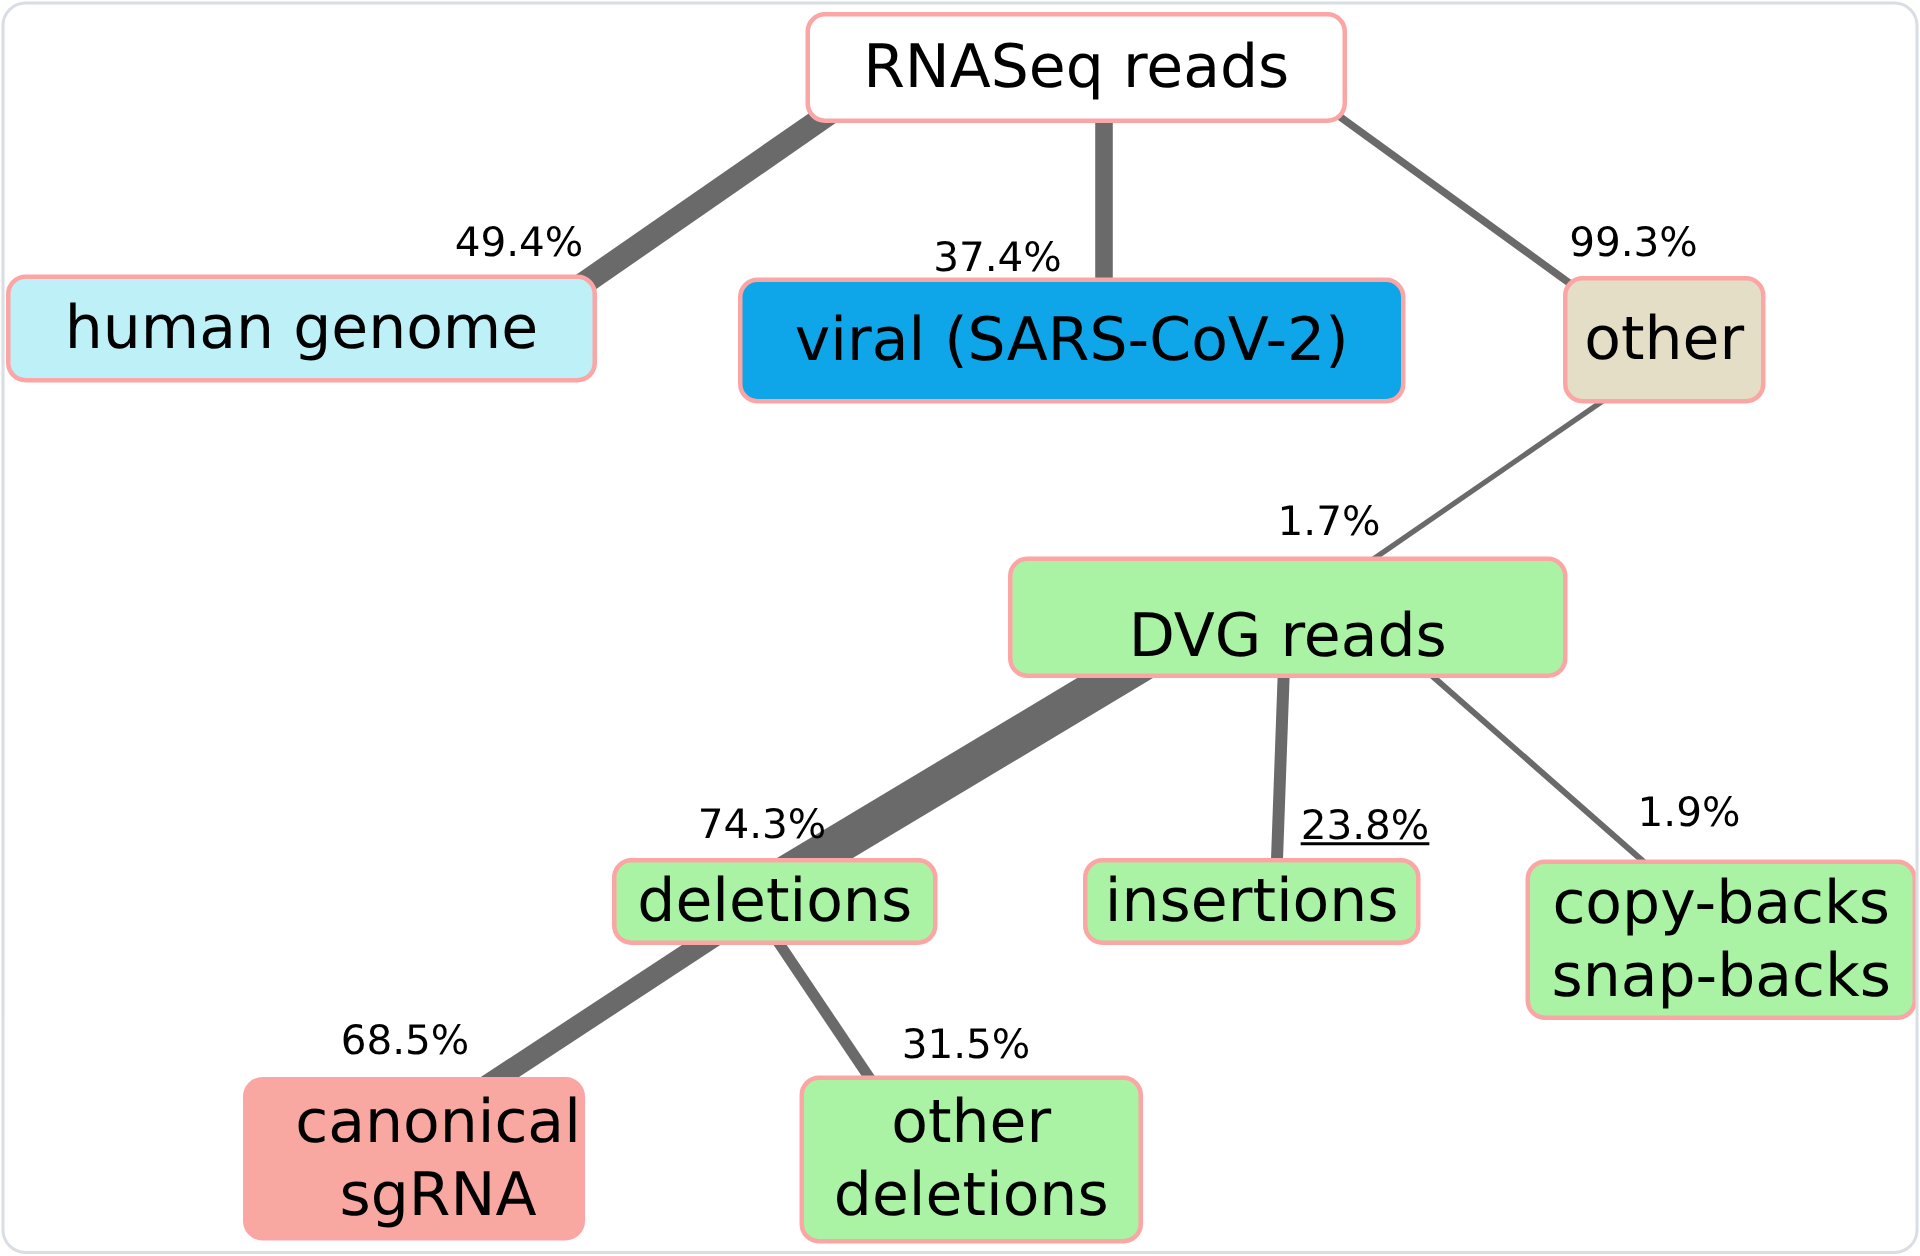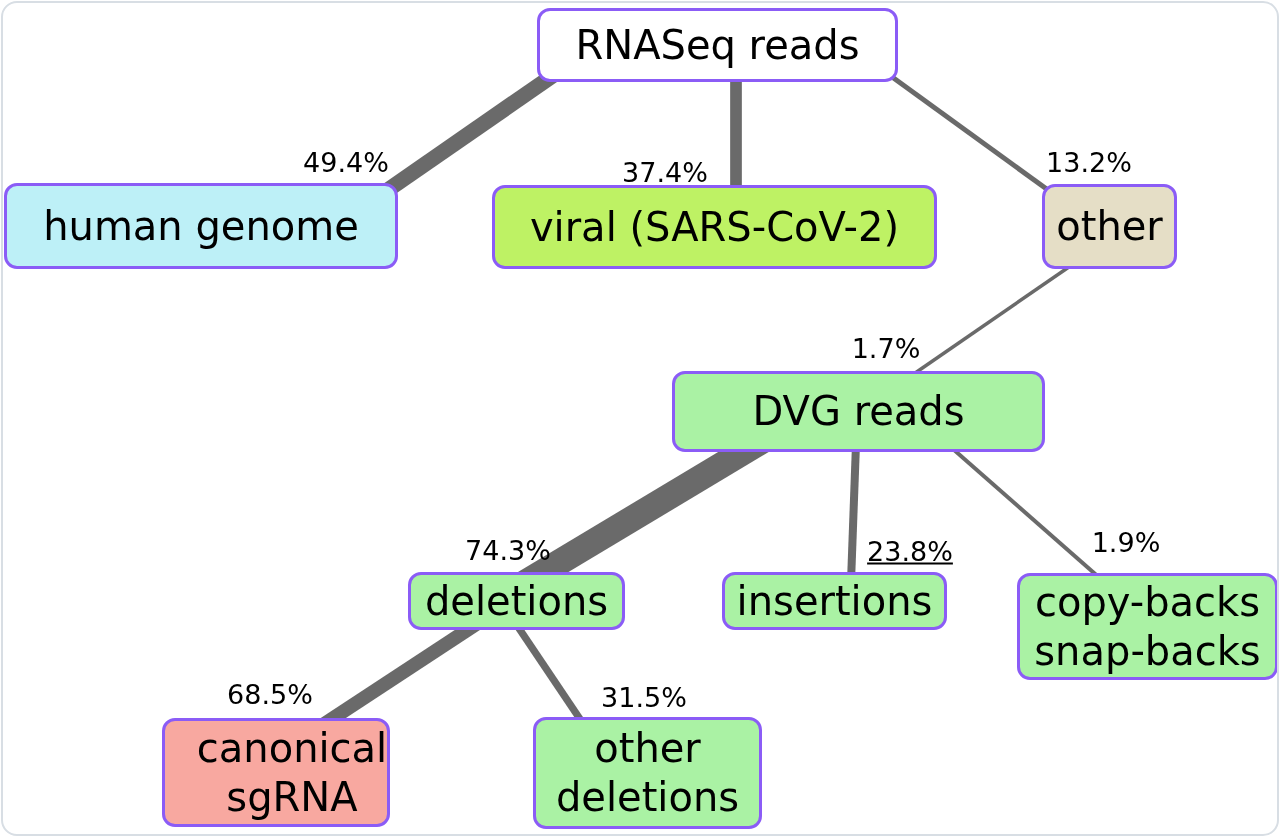--- a/index.html
+++ b/index.html
@@ -30,21 +30,21 @@
     z-index: 1;
   }
   .node {
     position: absolute;
     z-index: 2;
     display: flex;
     flex-direction: column;
     align-items: center;
     justify-content: center;
     box-sizing: border-box;
-    border: 3px solid #8b5cf6;
+    border: 3px solid #fca5a5;
     border-radius: 13px;
     font-size: 40px;
     line-height: 1.22;
     color: #000000;
     text-align: center;
     white-space: nowrap;
   }
   .pct {
     position: absolute;
     z-index: 2;
@@ -65,40 +65,40 @@
       <line x1="1082" y1="258" x2="905" y2="380" stroke="#6a6a6a" stroke-width="3.5"></line>
       <line x1="780" y1="430" x2="500" y2="598" stroke="#6a6a6a" stroke-width="26"></line>
       <line x1="856" y1="444" x2="851" y2="582" stroke="#6a6a6a" stroke-width="8"></line>
       <line x1="945" y1="442" x2="1102" y2="580" stroke="#6a6a6a" stroke-width="4"></line>
       <line x1="513" y1="600" x2="312" y2="732" stroke="#6a6a6a" stroke-width="14"></line>
       <line x1="508" y1="612" x2="588" y2="731" stroke="#6a6a6a" stroke-width="7.3"></line>
     </svg>
   <div id="node-layer">
       <div class="pct" style="left: 298px; top: 162px; margin-left: 48px;">49.4%</div>
       <div class="pct" style="left: 665px; top: 161px; margin-top: 11px;">37.4%</div>
-      <div class="pct" style="left: 1089px; top: 162px;">13.2%</div>
+      <div class="pct" style="left: 1089px; top: 162px;">99.3%</div>
       <div class="pct" style="left: 886px; top: 348px;">1.7%</div>
       <div class="pct" style="left: 508px; top: 550px;">74.3%</div>
       <div class="pct" style="left: 910px; top: 551px; text-decoration: underline;">23.8%</div>
       <div class="pct" style="left: 1126px; top: 542px;">1.9%</div>
       <div class="pct" style="left: 270px; top: 694px;">68.5%</div>
       <div class="pct" style="left: 644px; top: 697px;">31.5%</div>
       <div class="node" style="left: 537px; top: 8px; width: 361px; height: 74px; background: rgb(255, 255, 255);">
         <div>RNASeq reads</div>
       </div>
-      <div class="node" style="left: 4px; top: 183px; width: 394px; height: 86px; background: rgb(189, 240, 247);">
+      <div class="node" style="left: 4px; top: 183px; width: 394px; height: 72px; background: rgb(189, 240, 247);">
         <div>human genome</div>
       </div>
-      <div class="node" style="left: 492px; top: 185px; width: 445px; height: 84px; background: #bef264;">
+      <div class="node" style="left: 492px; top: 185px; width: 445px; height: 84px; background: #0ea5e9;">
         <div>viral (SARS-CoV-2)</div>
       </div>
       <div class="node" style="left: 1042px; top: 184px; width: 135px; height: 85px; background: rgb(229, 222, 198);">
         <div>other</div>
       </div>
-      <div class="node" style="left: 672px; top: 371px; width: 373px; height: 81px; background: rgb(170, 242, 164);">
+      <div class="node" style="left: 672px; top: 371px; width: 373px; height: 81px; background: rgb(170, 242, 164); justify-content: flex-end;">
         <div>DVG reads</div>
       </div>
       <div class="node" style="left: 408px; top: 572px; width: 217px; height: 58px; background: rgb(170, 242, 164);">
         <div>deletions</div>
       </div>
       <div class="node" style="left: 722px; top: 572px; width: 225px; height: 58px; background: rgb(170, 242, 164);">
         <div>insertions</div>
       </div>
       <div class="node" style="left: 1017px; top: 573px; width: 261px; height: 107px; background: rgb(170, 242, 164);">
         <div>copy-backs</div>

